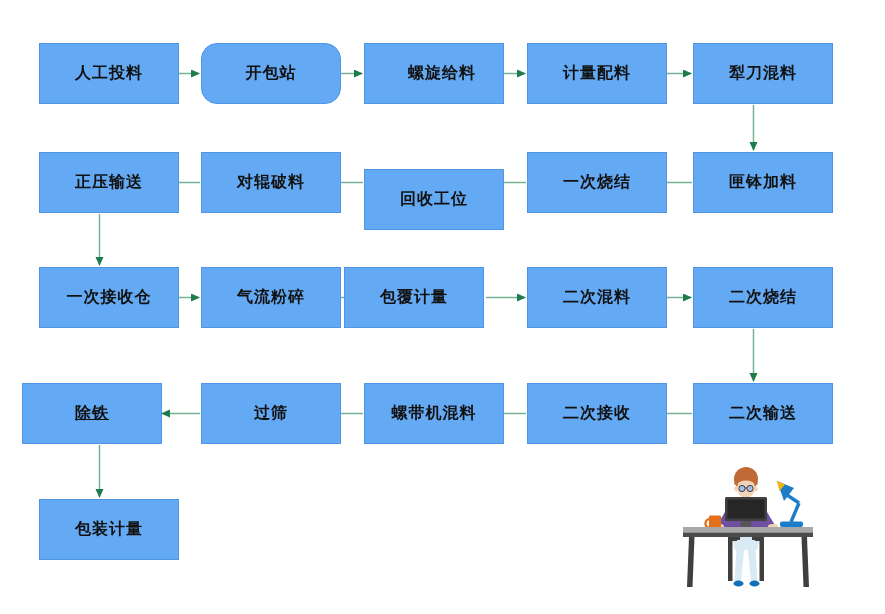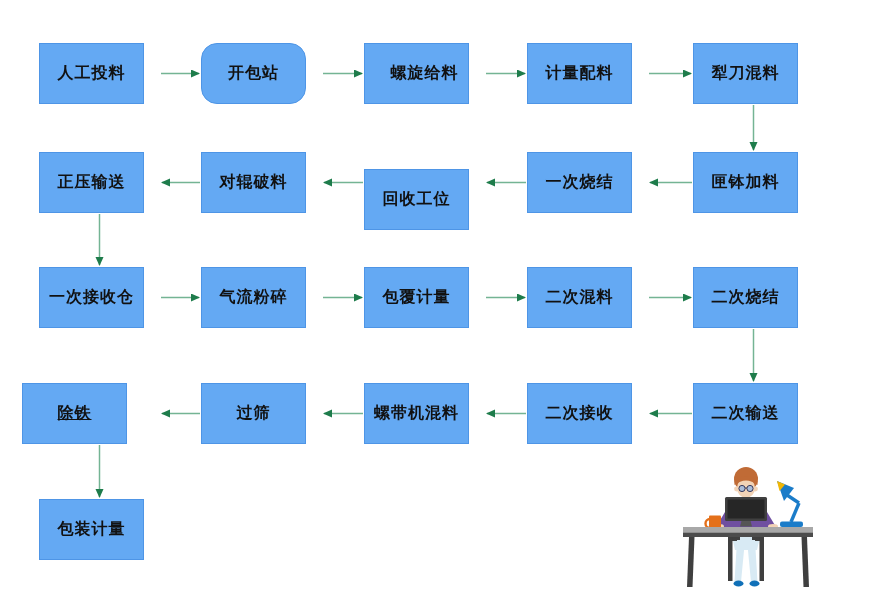--- a/index.html
+++ b/index.html
@@ -1,21 +1,21 @@
 <!DOCTYPE html>
 <html style="--box-fill: #64a9f3; --box-border: #4e95e6; --box-text: #111111; --arrow-line: #74b494; --arrow-head: #1e7c4b; --desk-gray: #a8a8a8; --desk-dark: #4c4c4c; --frame-dark: #3f3f3f; --monitor: #404040; --screen: #262626; --shirt-purple: #6f4fa0; --skin: #f2d3b6; --hair-orange: #c06b36; --pants-blue: #d8eaf4; --shoe-blue: #1070b8; --mug-orange: #e4701a; --lamp-blue: #1b7cc9; --lamp-yellow: #f2b705;"><head>
 <meta charset="utf-8">
 <style>
   html,body{margin:0;padding:0;background:#fff;}
   #canvas{
     position:relative;width:885px;height:614px;background:#ffffff;
     overflow:hidden;font-family:"Liberation Sans", sans-serif;
   }
   .node{
-    position:absolute;width:105px;height:61px;box-sizing:border-box;
+    position:absolute;width:140px;height:61px;box-sizing:border-box;
     background:var(--box-fill);border:1px solid var(--box-border);
     color:var(--box-text);font-size:16px;font-weight:bold;letter-spacing:1px;
     display:flex;align-items:center;justify-content:center;
     user-select:none;
   }
   #edges{position:absolute;left:0;top:0;pointer-events:none;}
   .edge{stroke:var(--arrow-line);stroke-width:1.5;}
   #illus{position:absolute;left:668px;top:460px;}
 </style>
 </head>
@@ -57,21 +57,21 @@
       <div class="node" style="left: 364px; top: 43px; padding-left: 16px;">螺旋给料</div>
       <div class="node" style="left: 527px; top: 43px;">计量配料</div>
       <div class="node" style="left: 693px; top: 43px;">犁刀混料</div>
       <div class="node" style="left: 693px; top: 152px;">匣钵加料</div>
       <div class="node" style="left: 527px; top: 152px;">一次烧结</div>
       <div class="node" style="left: 364px; top: 152px; margin-top: 17px;">回收工位</div>
       <div class="node" style="left: 201px; top: 152px;">对辊破料</div>
       <div class="node" style="left: 39px; top: 152px;">正压输送</div>
       <div class="node" style="left: 39px; top: 267px;">一次接收仓</div>
       <div class="node" style="left: 201px; top: 267px;">气流粉碎</div>
-      <div class="node" style="left: 364px; top: 267px;">包覆计量</div>
+      <div class="node" style="left: 344px; top: 267px;">包覆计量</div>
       <div class="node" style="left: 527px; top: 267px;">二次混料</div>
       <div class="node" style="left: 693px; top: 267px;">二次烧结</div>
       <div class="node" style="left: 693px; top: 383px;">二次输送</div>
       <div class="node" style="left: 527px; top: 383px;">二次接收</div>
       <div class="node" style="left: 364px; top: 383px; text-align: center;">螺带机混料</div>
       <div class="node" style="left: 201px; top: 383px;">过筛</div>
       <div class="node" style="left: 22px; top: 383px; text-decoration: underline;">除铁</div>
       <div class="node" style="left: 39px; top: 499px;">包装计量</div>
     </div>
 

